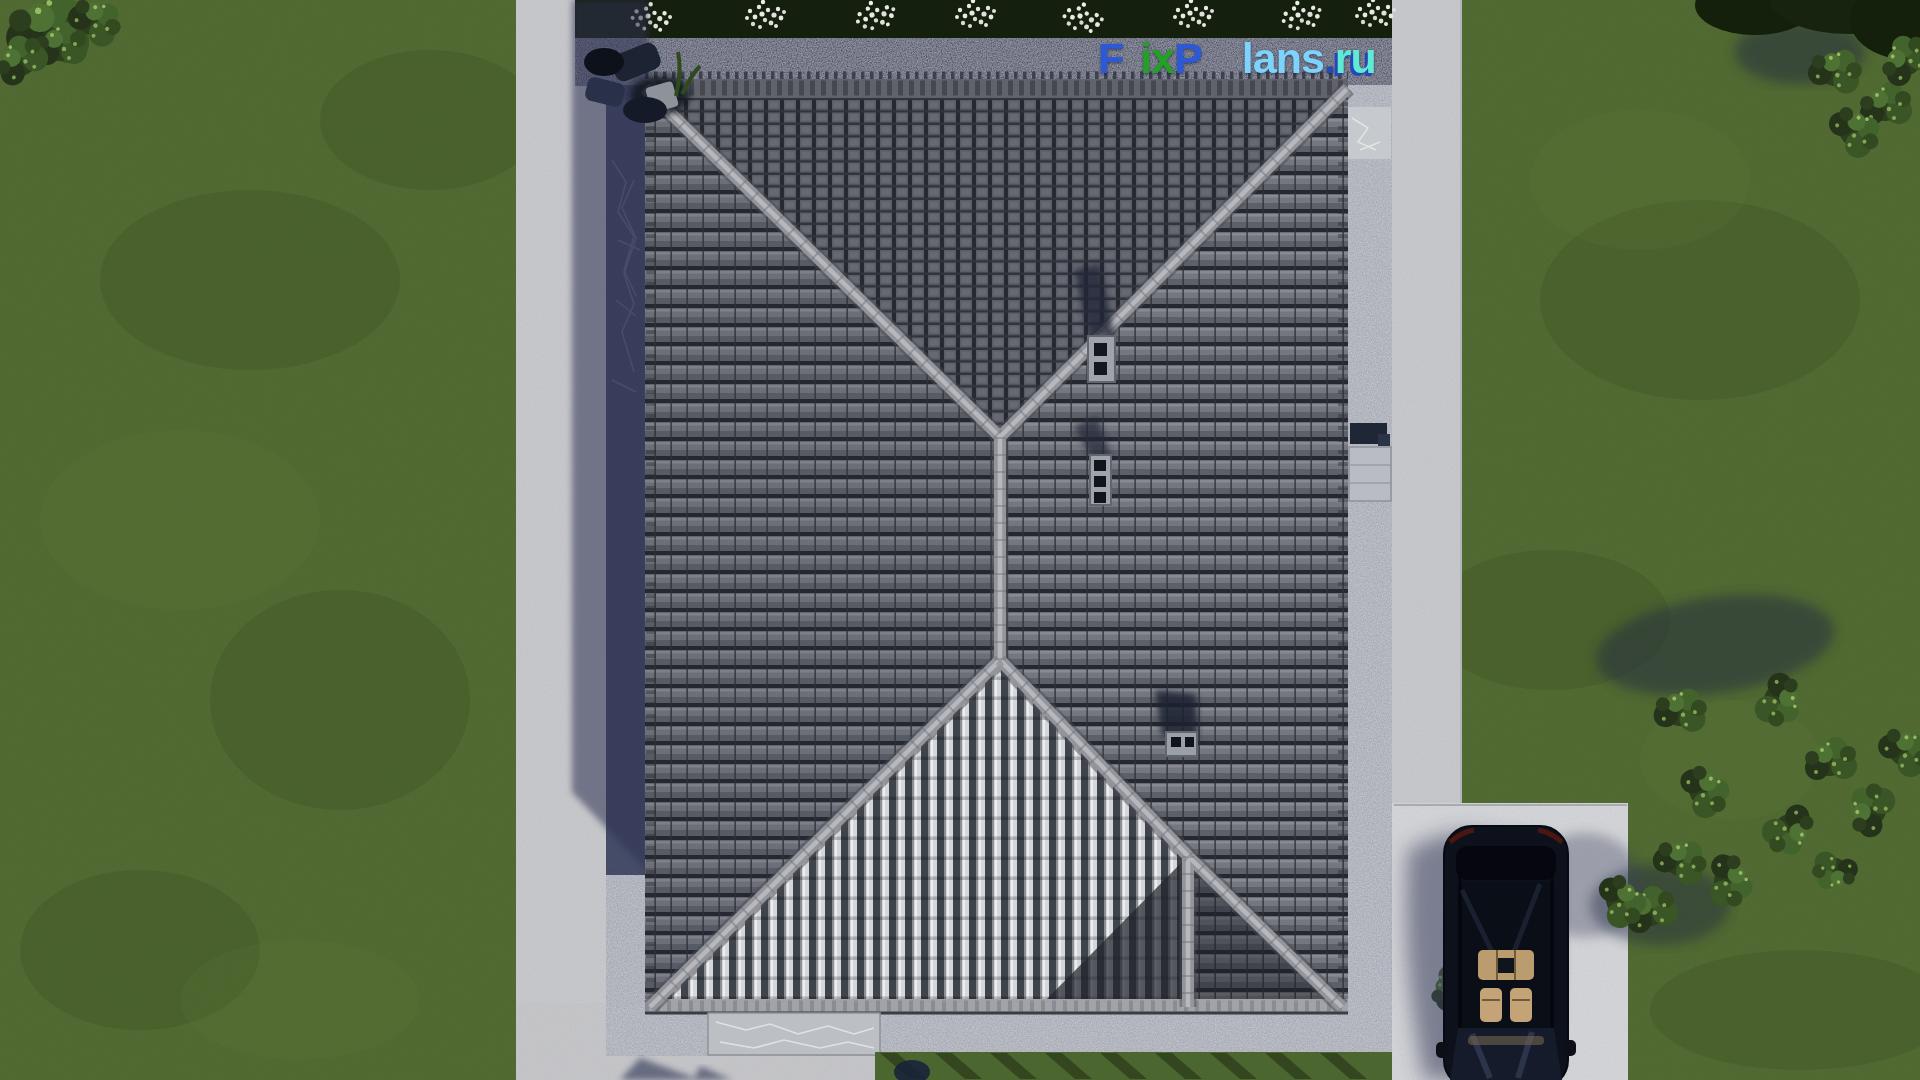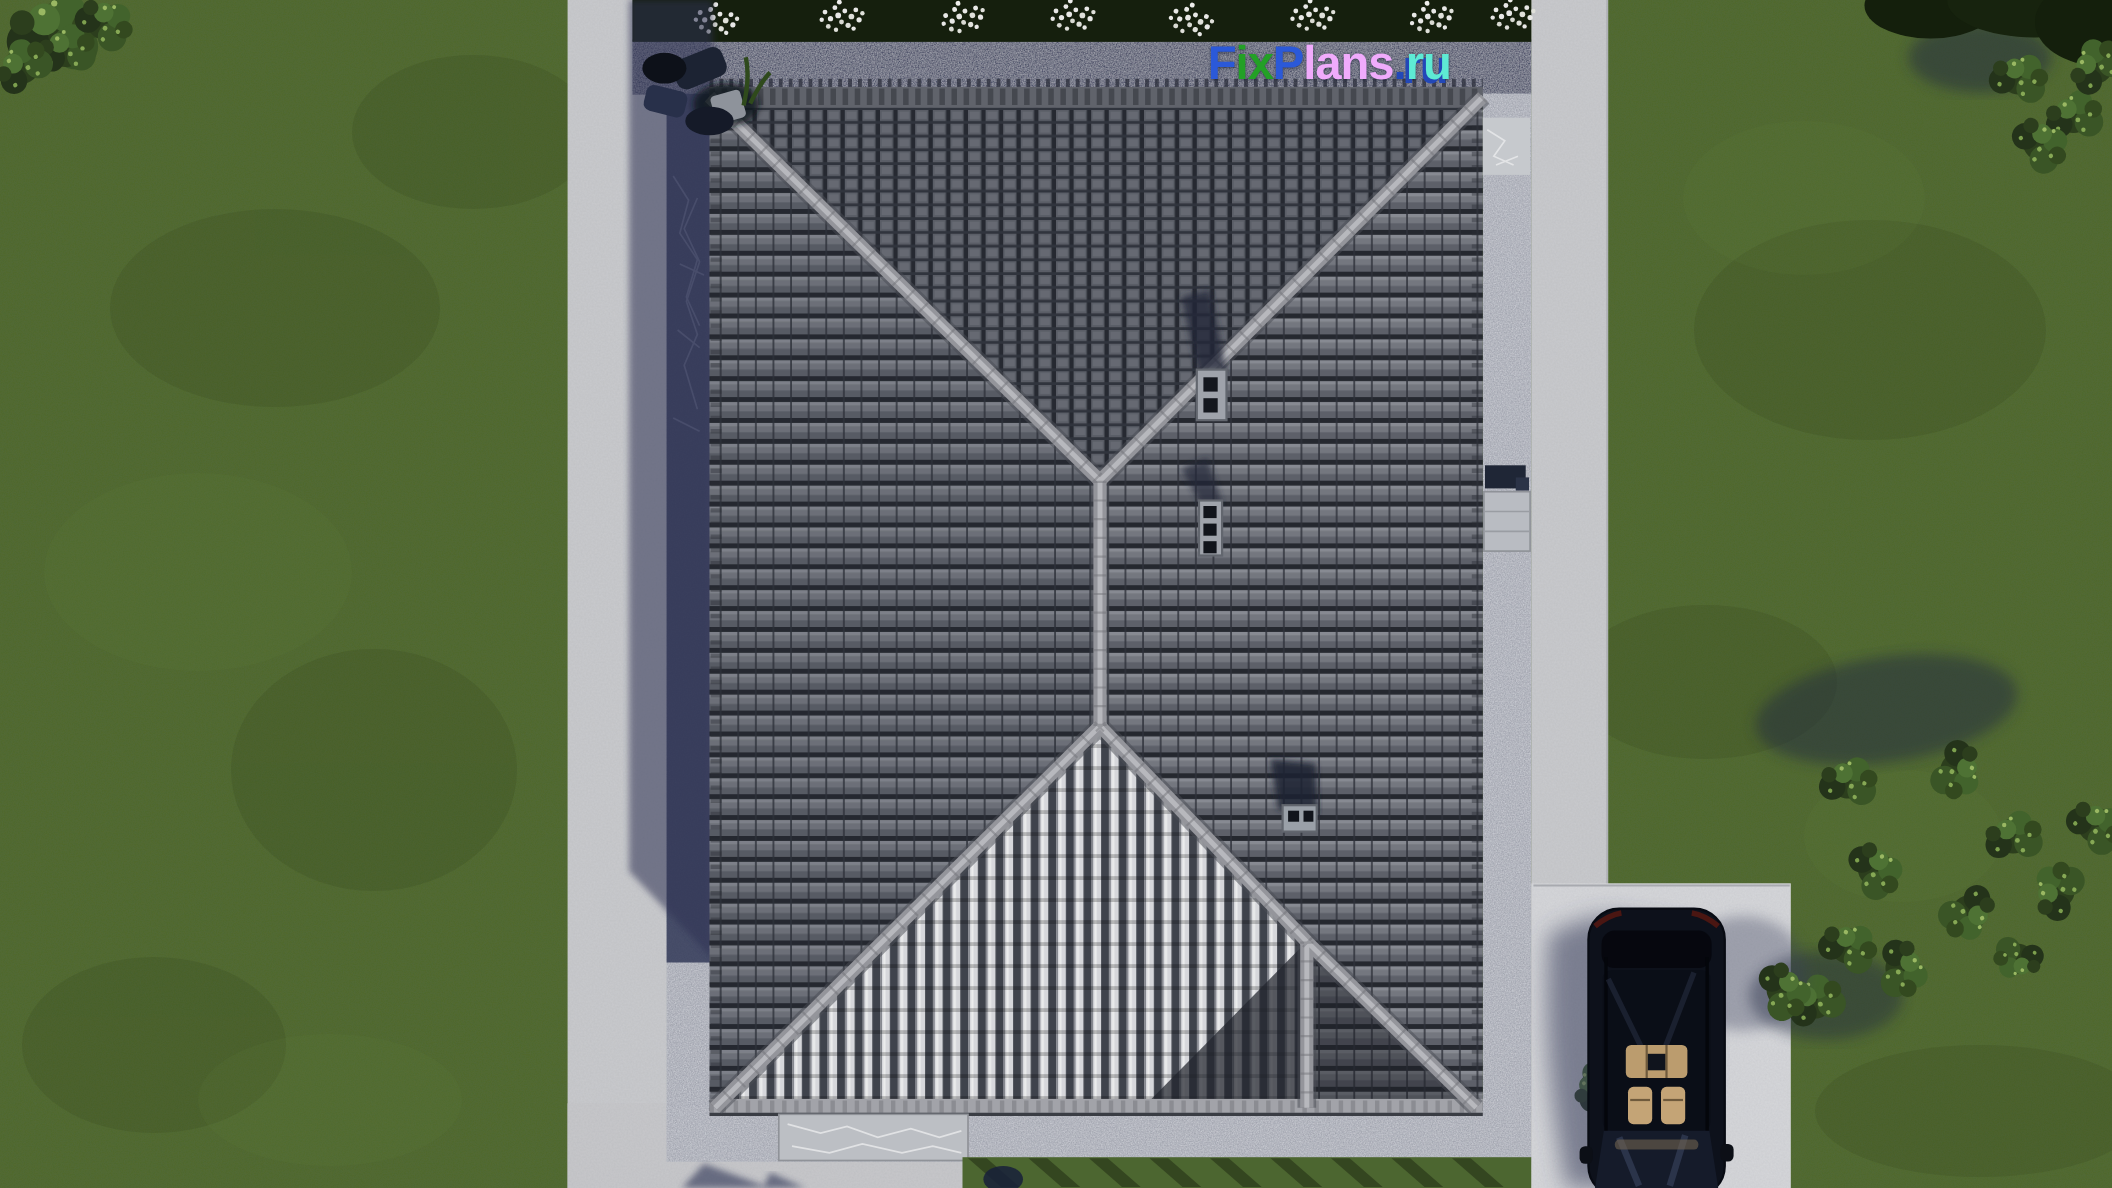--- a/index.html
+++ b/index.html
@@ -380,15 +380,15 @@
   <path d="M1470,1034 l18,42 M1536,1032 l-16,44" stroke="#46507000" stroke-width="0"></path>
   <path d="M1472,1034 l18,44" stroke="#424d6b" stroke-width="6" opacity="0.5"></path>
   <path d="M1532,1032 l-14,46" stroke="#424d6b" stroke-width="6" opacity="0.5"></path>
   <rect x="1468" y="1036" width="76" height="9" rx="4" fill="#7a6a52" opacity="0.55"></rect>
   <rect x="1436" y="1042" width="12" height="16" rx="5" fill="#0c0f16"></rect>
   <rect x="1564" y="1040" width="12" height="16" rx="5" fill="#0c0f16"></rect>
 </g>
 </svg>
 
 <div class="watermark">
-  <span style="color: rgb(43, 89, 216);">F</span><span style="color: rgb(35, 160, 38);">ix</span><span style="color: rgb(43, 89, 216);">P</span><span style="color: #f0abfc;">lans</span><span style="color: rgb(35, 72, 184);">.</span><span class="seg-ru" style="color: #5eead4;">ru</span>
+  <span style="color: rgb(43, 89, 216);">F</span><span style="color: rgb(35, 160, 38); margin-left: 17px;">ix</span><span style="color: rgb(43, 89, 216);">P</span><span style="color: #7dd3fc; margin-left: 40px;">lans</span><span style="color: rgb(35, 72, 184);">.</span><span class="seg-ru" style="color: #5eead4;">ru</span>
 </div>
 </div>
 
 </body></html>

